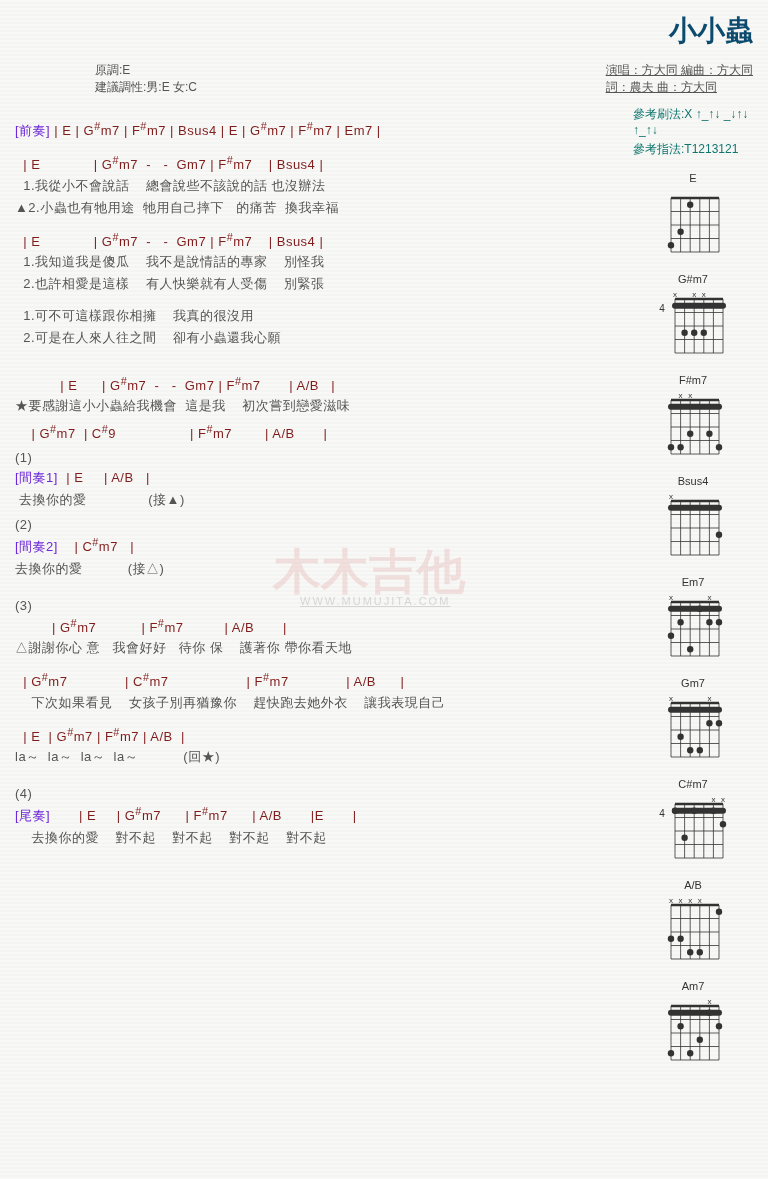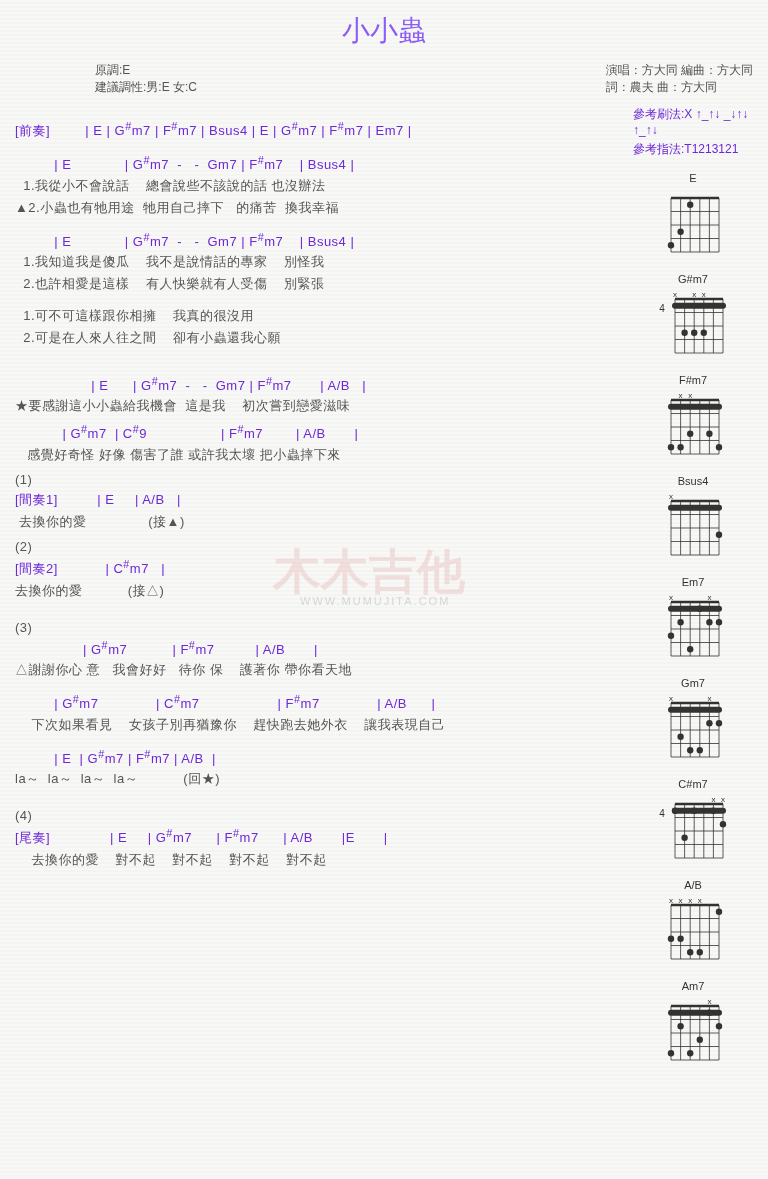--- a/index.html
+++ b/index.html
@@ -7,56 +7,56 @@
     padding: 12px 15px;
     width: 768px;
     box-sizing: border-box;
     font-family: "Microsoft JhengHei", "PingFang TC", Arial, sans-serif;
     background: #f7f7f5;
     background-image: repeating-linear-gradient(#f8f8f6, #f8f8f6 2px, #f4f4f2 2px, #f4f4f2 4px);
     color: #444;
     font-size: 13px;
   }
   .title {
-    text-align: center;
+    text-align: right;
     font-size: 28px;
-    color: #8b5cf6;
-    font-weight: 400;
+    color: #0c4a6e;
+    font-weight: 700;
     margin: 0;
   }
   .meta-row {
     display: flex;
     justify-content: space-between;
     margin-top: 12px;
     font-size: 12px;
     color: #555;
   }
   .meta-left { margin-left: 80px;}
-  .meta-right { text-align: left; }
+  .meta-right { text-align: left; text-decoration: underline; }
   .layout {
     display: flex;
     margin-top: 10px;
   }
   .main { flex: 1; padding-right: 10px; }
   .side { width: 120px; }
   .section-tag {
     color: #6d28d9;
   }
-  .chord { color: #6d28d9; padding-left: 31px; }
+  .chord { color: #7f1d1d; }
   .line {
     margin: 4px 0;
     white-space: pre;
     font-size: 13px;
     letter-spacing: 0.5px;
   }
   .block { margin: 14px 0 8px 0; }
   .lyric { color: #555; }
   .ref-row {
     font-size: 12px;
-    color: #6d28d9;
+    color: #0f766e;
     text-align: left;
     margin-bottom: 4px;
   }
   .diagram {
     margin: 14px auto 6px auto;
     text-align: center;
   }
   .d-label { font-size: 11px; color:#333; margin-bottom:2px;}
   .fret-pos { font-size:10px; color:#333; display:inline-block; vertical-align:top; margin-top:16px; margin-right:2px;}
   svg.fb { display: inline-block; }
@@ -70,20 +70,21 @@
     color: rgba(200,50,50,0.12);
     pointer-events: none;
   }
   .watermark-sub {
     position:absolute;
     top:595px;
     left:300px;
     font-size:11px;
     color: rgba(120,120,120,0.25);
     letter-spacing:2px;
+    text-decoration:underline;
   }
 </style>
 </head>
 <body>
 
 <div class="watermark">木木吉他</div>
 <div class="watermark-sub">WWW.MUMUJITA.COM</div>
 
 <h1 class="title">小小蟲</h1>
 
@@ -122,21 +123,20 @@
   <div class="line lyric">  1.可不可這樣跟你相擁    我真的很沒用</div>
   <div class="line lyric">  2.可是在人來人往之間    卻有小蟲還我心願</div>
 </div>
 
 <div class="block" style="margin-top:28px">
   <div class="line chord">           | E      | G<sup>#</sup>m7  -   -  Gm7 | F<sup>#</sup>m7       | A/B   |</div>
   <div class="line lyric">★要感謝這小小蟲給我機會  這是我    初次嘗到戀愛滋味</div>
 </div>
 <div class="block" style="margin-top:4px">
   <div class="line chord">    | G<sup>#</sup>m7  | C<sup>#</sup>9                  | F<sup>#</sup>m7        | A/B       |</div>
-  <div class="line lyric">   感覺好奇怪 好像 傷害了誰 或許我太壞 把小蟲摔下來</div>
 </div>
 
 <div class="line lyric" style="margin-top:6px">(1)</div>
 <div class="block" style="margin-top:2px">
   <span class="line"><span class="section-tag">[間奏1]</span><span class="chord">  | E     | A/B   |</span></span>
   <div class="line lyric"> 去換你的愛               (接▲)</div>
 </div>
 
 <div class="line lyric">(2)</div>
 <div class="block" style="margin-top:2px">

